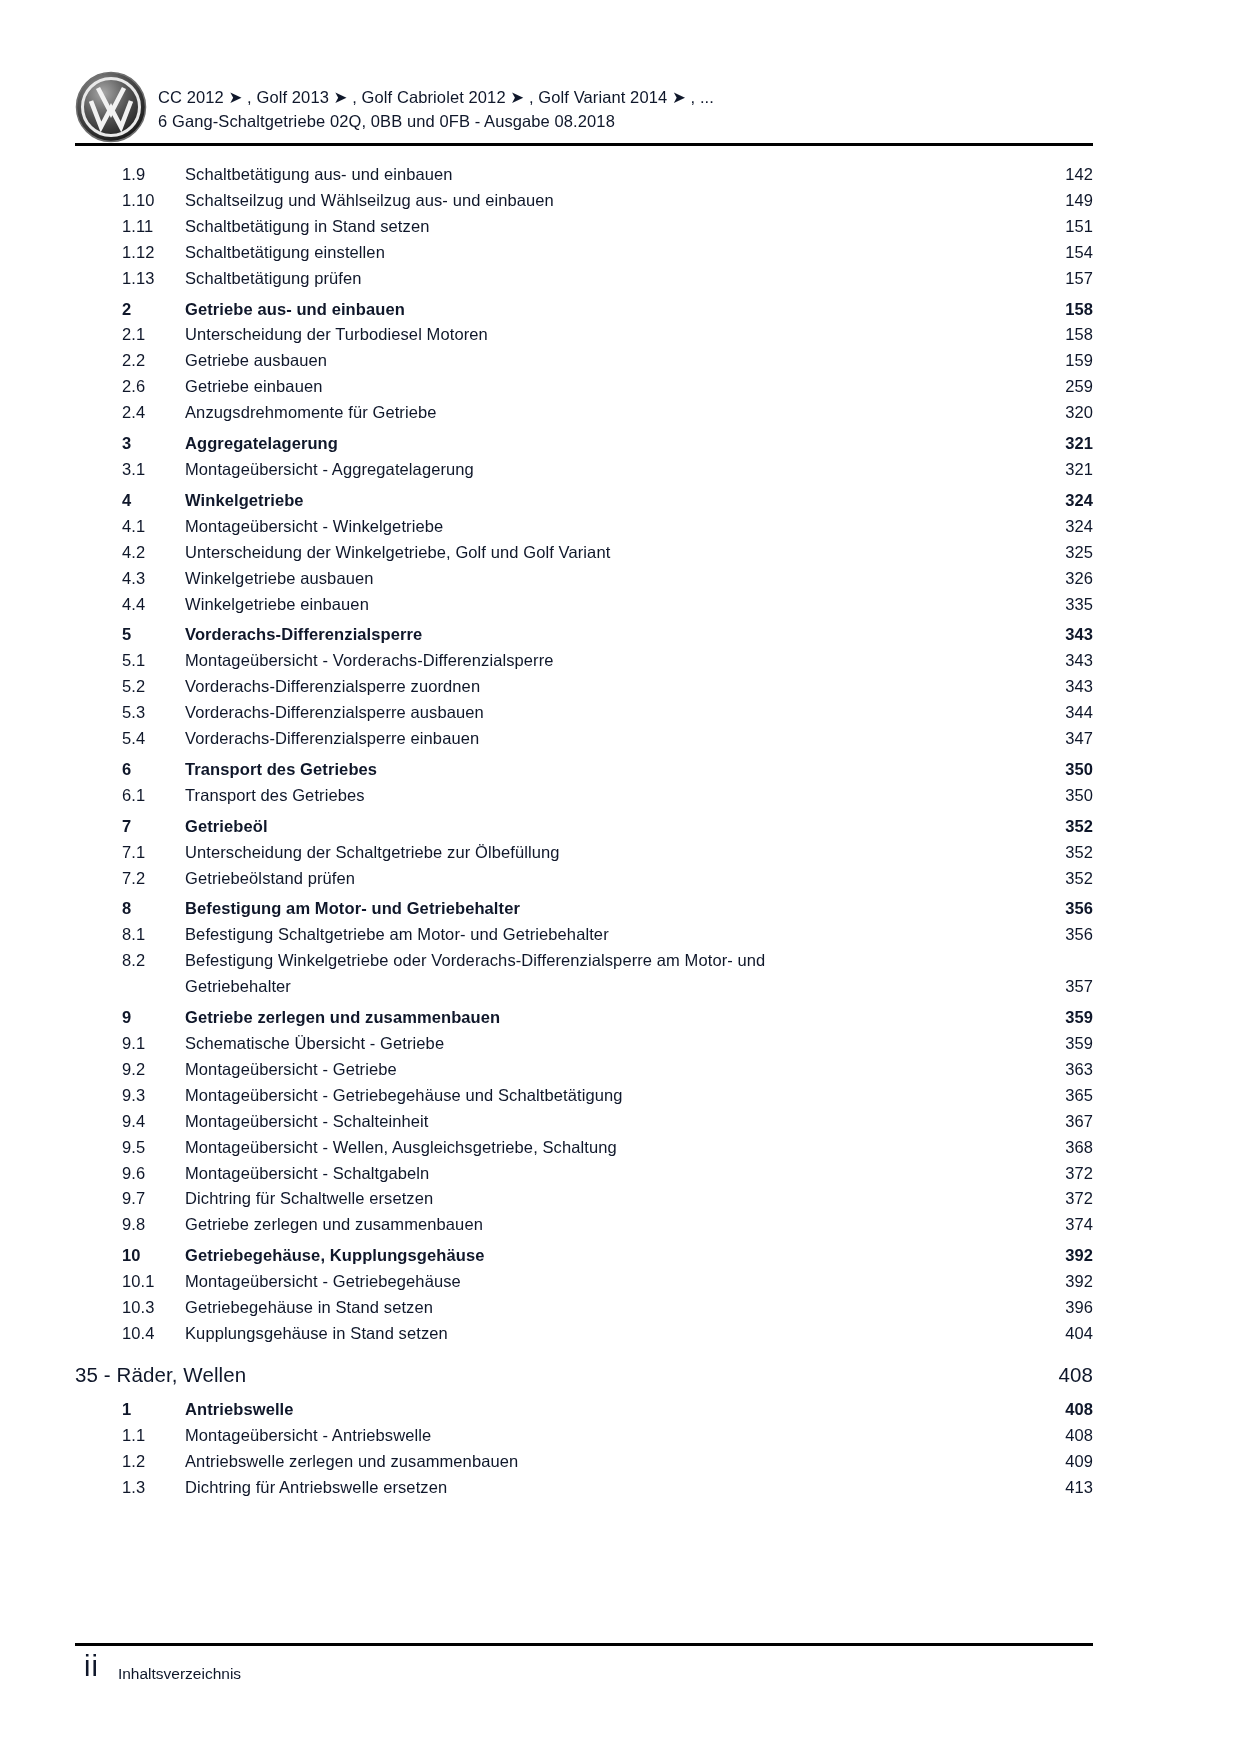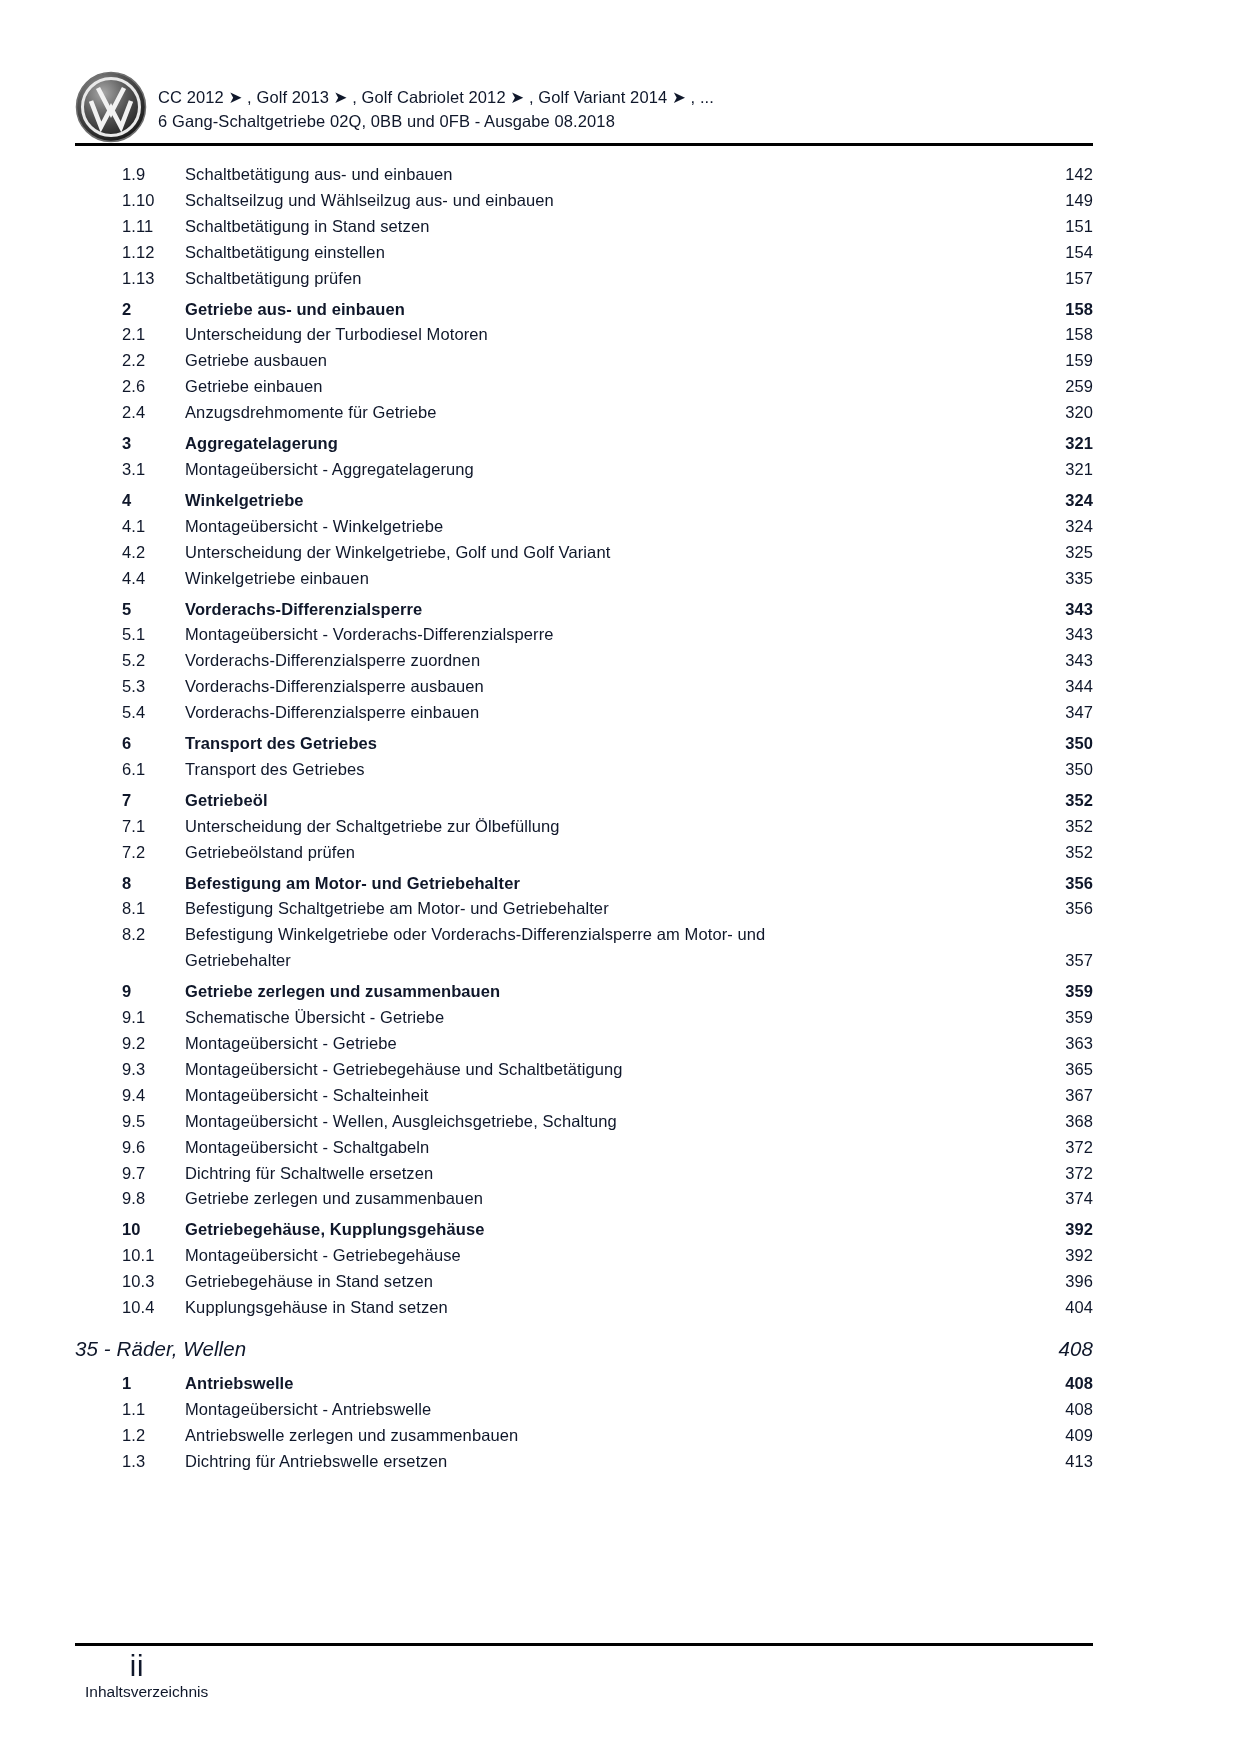--- a/index.html
+++ b/index.html
@@ -51,21 +51,20 @@
     background-image: radial-gradient(circle, #000 1.45px, rgba(0,0,0,0) 1.7px);
   }
   .toc-row.chapter {
     font-weight: normal;
     font-size: 20.5px;
     line-height: 31px;
     min-height: 31px;
     padding-left: 0;
     margin-top: 12px;
     margin-bottom: 7px;
-    font-style: italic;
   }
   .toc-row.chapter::before {
     left: 0;
     bottom: 6px;
     background-size: 14.5px 5px;
     background-image: radial-gradient(circle, #111 1.5px, rgba(0,0,0,0) 1.75px);
   }
   .num {
     position: absolute;
     left: 47px; top: 0;
@@ -78,21 +77,21 @@
     right: 0; bottom: 0;
     background: #fff;
     padding-left: 10px;
     min-width: 38px;
     text-align: right;
     line-height: inherit;
   }
 
   
   .footer-rule { position: absolute; top: 1643px; left: 75px; width: 1018px; height: 3px; background: #000; }
-  .footer { position: absolute; top: 1650px; left: 66px; display: flex; align-items: center; flex-direction: column; }
+  .footer { position: absolute; top: 1650px; left: 84px; display: flex; align-items: flex-end; }
   .footer-page { font-size: 29px; letter-spacing: 1px; }
   .footer-label { font-size: 15.5px; margin-left: 19px; }
 </style>
 </head>
 <body>
 
 <div class="sheet">
 
   <div class="header">
     <svg class="logo" viewBox="0 0 72 72" width="72" height="72" aria-hidden="true">
@@ -185,20 +184,25 @@
       <span class="num">4.1</span>
       <span class="title"><span class="t1">Montageübersicht - Winkelgetriebe</span></span>
       <span class="pg">324</span>
     </div>
       <div class="toc-row sub">
       <span class="num">4.2</span>
       <span class="title"><span class="t1">Unterscheidung der Winkelgetriebe, Golf und Golf Variant</span></span>
       <span class="pg">325</span>
     </div>
       <div class="toc-row sub">
+      <span class="num">4.3</span>
+      <span class="title"><span class="t1">Winkelgetriebe ausbauen</span></span>
+      <span class="pg">326</span>
+    </div>
+      <div class="toc-row sub">
       <span class="num">4.4</span>
       <span class="title"><span class="t1">Winkelgetriebe einbauen</span></span>
       <span class="pg">335</span>
     </div>
       <div class="toc-row main">
       <span class="num">5</span>
       <span class="title"><span class="t1">Vorderachs-Differenzialsperre</span></span>
       <span class="pg">343</span>
     </div>
       <div class="toc-row sub">

